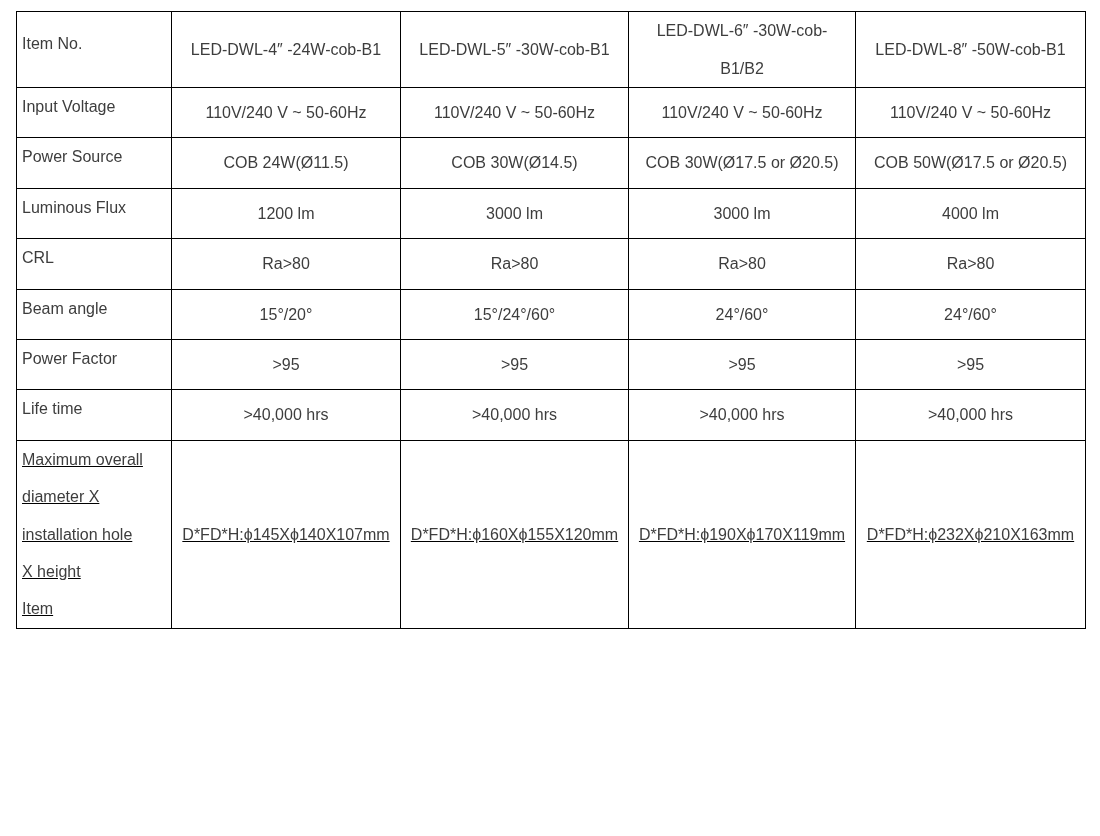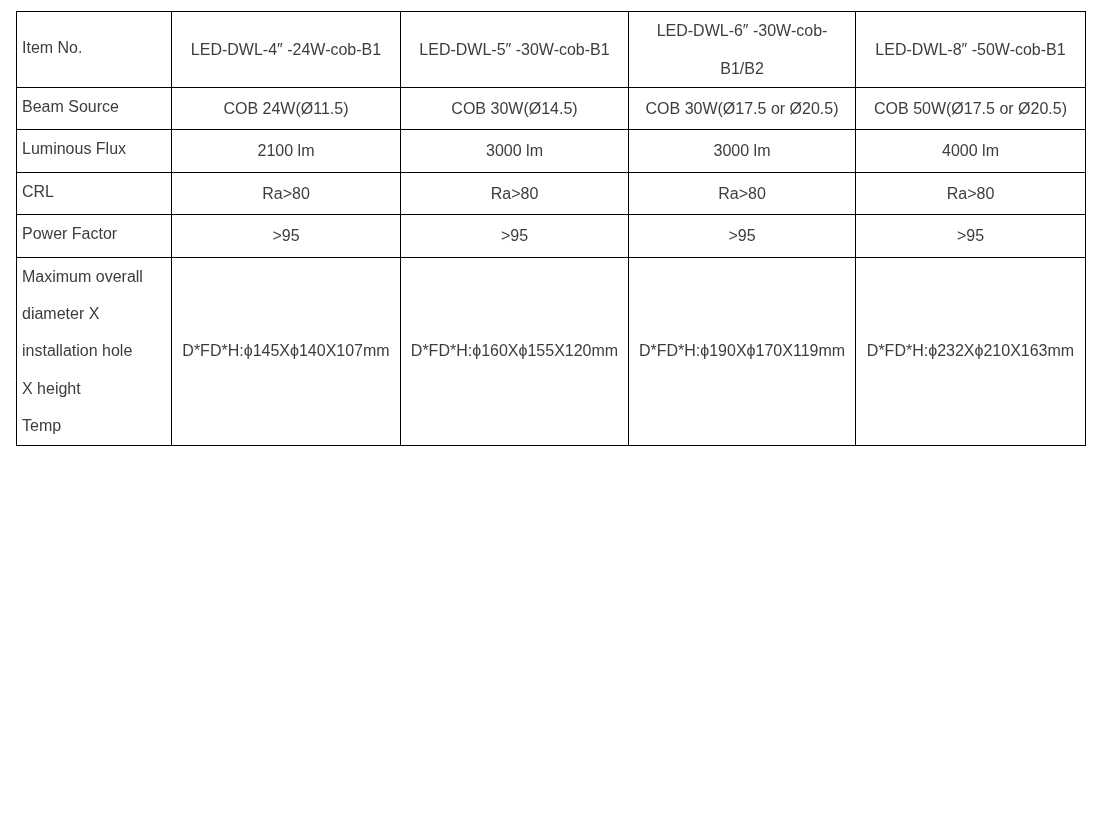--- a/index.html
+++ b/index.html
@@ -28,40 +28,40 @@
   table.spec-table td {
     border: 1px solid #000000;
     color: #3d3d3d;
     font-size: 16px;
     line-height: 37.4px;
     vertical-align: middle;
     overflow: hidden;
   }
   td.label-cell {
     text-align: left;
-    padding: 0 0 4px 5px;
+    padding: 0 0 12px 5px;
     white-space: nowrap;
   }
   td.value-cell {
     text-align: center;
     padding: 0 1px;
     white-space: nowrap;
   }
   td.value-cell.wrap {
     white-space: normal;
     padding: 0;
     margin-left: 40px;
   }
   td.value-cell.wrap .wrap-inner {
     max-width: 188px;
     margin: 0 auto;
   }
   tr.r-head  { height: 76px; }
   tr.r       { height: 38.6px; }
-  tr.r-size  { height: 187px; }
+  tr.r-size  { height: 187px; text-decoration: underline; }
   td.size-label-cell {
     text-align: left;
     padding: 0 0 0 5px;
     white-space: nowrap;
     vertical-align: middle;
   }
 </style>
 </head>
 <body>
 
@@ -79,66 +79,87 @@
         <tr class="r-head">
       <td class="label-cell">Item No.</td>
       <td class="value-cell">LED-DWL-4″ -24W-cob-B1</td>
       <td class="value-cell">LED-DWL-5″ -30W-cob-B1</td>
       <td class="value-cell wrap">
         <div class="wrap-inner">LED-DWL-6″ -30W-cob-B1/B2</div>
       </td>
       <td class="value-cell">LED-DWL-8″ -50W-cob-B1</td>
     </tr>
 
+    <tr class="r">
+      <td class="label-cell">Input Voltage</td>
+      <td class="value-cell">110V/240 V ~ 50-60Hz</td>
+      <td class="value-cell">110V/240 V ~ 50-60Hz</td>
+      <td class="value-cell">110V/240 V ~ 50-60Hz</td>
+      <td class="value-cell">110V/240 V ~ 50-60Hz</td>
+    </tr>
 
     <tr class="r">
-      <td class="label-cell">Beam Source</td>
+      <td class="label-cell">Power Source</td>
       <td class="value-cell">COB 24W(Ø11.5)</td>
       <td class="value-cell">COB 30W(Ø14.5)</td>
       <td class="value-cell">COB 30W(Ø17.5 or Ø20.5)</td>
       <td class="value-cell">COB 50W(Ø17.5 or Ø20.5)</td>
     </tr>
 
 
     <tr class="r">
       <td class="label-cell">Luminous Flux</td>
-      <td class="value-cell">2100 lm</td>
+      <td class="value-cell">1200 lm</td>
       <td class="value-cell">3000 lm</td>
       <td class="value-cell">3000 lm</td>
       <td class="value-cell">4000 lm</td>
     </tr>
 
 
     <tr class="r">
       <td class="label-cell">CRL</td>
       <td class="value-cell">Ra&gt;80</td>
       <td class="value-cell">Ra&gt;80</td>
       <td class="value-cell">Ra&gt;80</td>
       <td class="value-cell">Ra&gt;80</td>
     </tr>
 
+    <tr class="r">
+      <td class="label-cell">Beam angle</td>
+      <td class="value-cell">15°/20°</td>
+      <td class="value-cell">15°/24°/60°</td>
+      <td class="value-cell">24°/60°</td>
+      <td class="value-cell">24°/60°</td>
+    </tr>
 
 
 
     <tr class="r">
       <td class="label-cell">Power Factor</td>
       <td class="value-cell">&gt;95</td>
       <td class="value-cell">&gt;95</td>
       <td class="value-cell">&gt;95</td>
       <td class="value-cell">&gt;95</td>
     </tr>
 
+    <tr class="r">
+      <td class="label-cell">Life time</td>
+      <td class="value-cell">&gt;40,000 hrs</td>
+      <td class="value-cell">&gt;40,000 hrs</td>
+      <td class="value-cell">&gt;40,000 hrs</td>
+      <td class="value-cell">&gt;40,000 hrs</td>
+    </tr>
 
     <tr class="r-size">
       <td class="size-label-cell">
         <div>Maximum overall</div>
         <div>diameter X</div>
         <div>installation hole</div>
         <div>X height</div>
-        <div>Temp</div>
+        <div>Item</div>
       </td>
       <td class="value-cell">D*FD*H:ϕ145Xϕ140X107mm</td>
       <td class="value-cell">D*FD*H:ϕ160Xϕ155X120mm</td>
       <td class="value-cell">D*FD*H:ϕ190Xϕ170X119mm</td>
       <td class="value-cell">D*FD*H:ϕ232Xϕ210X163mm</td>
     </tr>
   </tbody>
     </table>
 </div>
 

